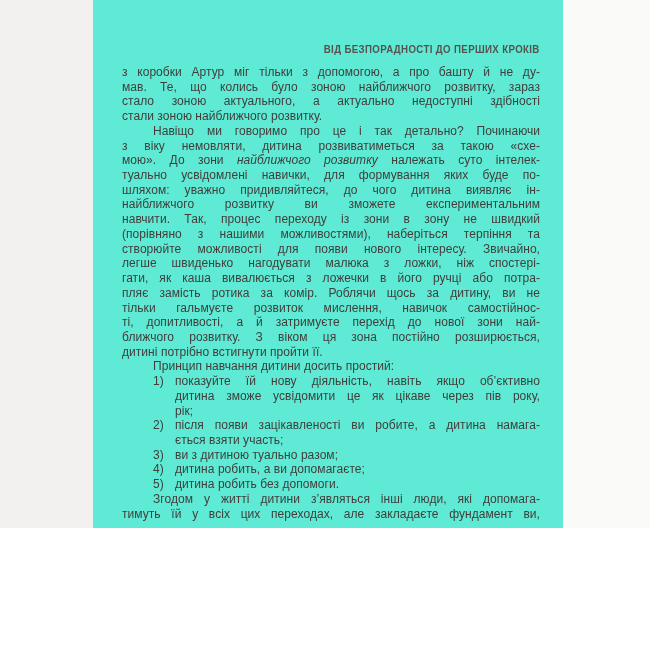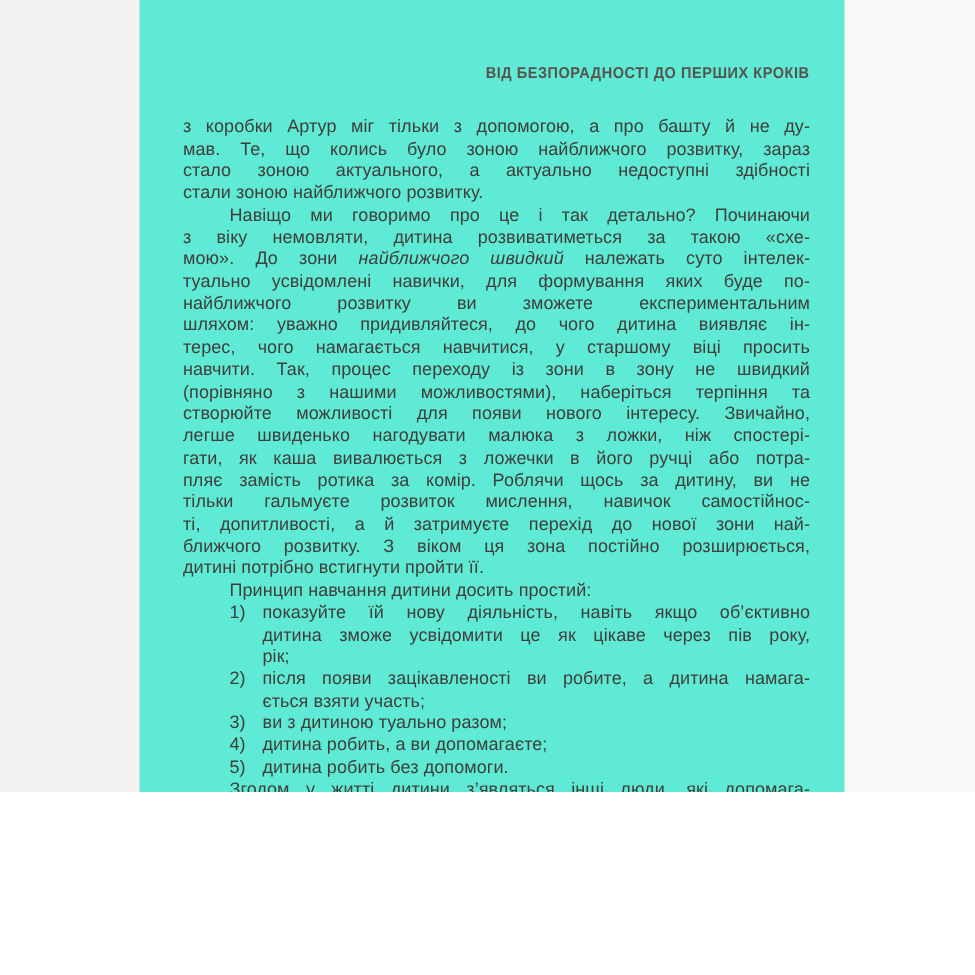--- a/index.html
+++ b/index.html
@@ -24,21 +24,21 @@
   .running-head {
     position:absolute; top:43px; right:110px;
     font-size:10.5px; font-weight:700;
     letter-spacing:0.4px;
     color:#56534f;
     transform:scaleX(0.92);
     transform-origin:right center;
     white-space:nowrap;
   }
   .body-text {
-    position:absolute; left:122px; top:77px; width:418px;
+    position:absolute; left:122px; top:65px; width:418px;
     font-size:12px; line-height:14.72px;
     color:#403e3b;
     letter-spacing:0.05px;
   }
   .ln { min-height:14.72px; text-align:left; }
   .ln.jf { text-align:justify; text-align-last:justify; }
   .ln.i1 { padding-left:31px; }
   .ln.i2 { padding-left:53px; }
   .ln em { font-style:italic; }
   .mk { display:inline-block; width:22px; }
@@ -59,25 +59,24 @@
 
   <div class="running-head">ВІД БЕЗПОРАДНОСТІ ДО ПЕРШИХ КРОКІВ</div>
 
   <div class="body-text">
       <div class="ln jf"><span>з коробки Артур міг тільки з допомогою, а про башту й не ду-</span></div>
       <div class="ln jf"><span>мав. Те, що колись було зоною найближчого розвитку, зараз</span></div>
       <div class="ln jf"><span>стало зоною актуального, а актуально недоступні здібності</span></div>
       <div class="ln"><span>стали зоною найближчого розвитку.</span></div>
       <div class="ln i1 jf"><span>Навіщо ми говоримо про це і так детально? Починаючи</span></div>
       <div class="ln jf"><span>з віку немовляти, дитина розвиватиметься за такою «схе-</span></div>
-      <div class="ln jf"><span>мою». До зони </span><em>найближчого швидкий</em><span> належать суто інтелек-</span></div>
+      <div class="ln jf"><span>мою». До зони </span><em>найближчого розвитку</em><span> належать суто інтелек-</span></div>
       <div class="ln jf"><span>туально усвідомлені навички, для формування яких буде по-</span></div>
+      <div class="ln jf"><span>шляхом: уважно придивляйтеся, до чого дитина виявляє ін-</span></div>
       <div class="ln jf"><span>найближчого розвитку ви зможете експериментальним</span></div>
-      <div class="ln jf"><span>шляхом: уважно придивляйтеся, до чого дитина виявляє ін-</span></div>
-      <div class="ln jf"><span>терес, чого намагається навчитися, у старшому віці просить</span></div>
       <div class="ln jf"><span>навчити. Так, процес переходу із зони в зону не швидкий</span></div>
       <div class="ln jf"><span>(порівняно з нашими можливостями), наберіться терпіння та</span></div>
       <div class="ln jf"><span>створюйте можливості для появи нового інтересу. Звичайно,</span></div>
       <div class="ln jf"><span>легше швиденько нагодувати малюка з ложки, ніж спостері-</span></div>
       <div class="ln jf"><span>гати, як каша вивалюється з ложечки в його ручці або потра-</span></div>
       <div class="ln jf"><span>пляє замість ротика за комір. Роблячи щось за дитину, ви не</span></div>
       <div class="ln jf"><span>тільки гальмуєте розвиток мислення, навичок самостійнос-</span></div>
       <div class="ln jf"><span>ті, допитливості, а й затримуєте перехід до нової зони най-</span></div>
       <div class="ln jf"><span>ближчого розвитку. З віком ця зона постійно розширюється,</span></div>
       <div class="ln"><span>дитині потрібно встигнути пройти її.</span></div>

